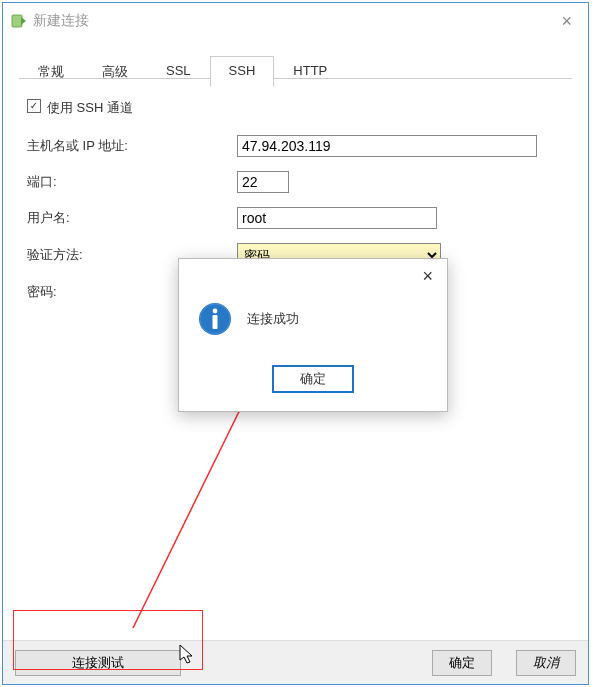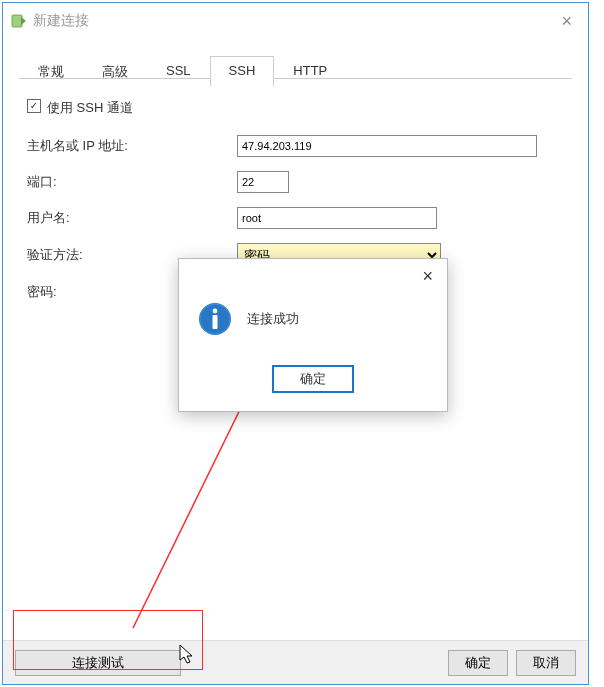--- a/index.html
+++ b/index.html
@@ -88,21 +88,21 @@
       margin-bottom: 14px;
     }
     .form-label {
       width: 210px;
       font-size: 13px;
     }
     .text-input {
       height: 22px;
       border: 1px solid #888;
       padding: 2px 4px;
-      font-size: 11px;
+      font-size: 14px;
       font-family: inherit;
       background: #fff;
     }
     .input-host { width: 300px; }
     .input-port { width: 52px; }
     .input-user { width: 200px; }
     .input-pass { width: 200px; }
     .select-auth {
       width: 204px;
       height: 24px;
@@ -126,21 +126,21 @@
       height: 26px;
       padding: 0 16px;
       border: 1px solid #aaa;
       background: #e6e6e6;
       font-size: 13px;
       font-family: inherit;
       cursor: pointer;
     }
     .btn-test { width: 166px; }
     .spacer { flex: 1; }
-    .footer .btn + .btn { margin-left: 8px; }
+    .footer .btn + .btn { margin-left: 24px; font-style: italic; }
     .red-box {
       position: absolute;
       left: 10px;
       bottom: 14px;
       width: 190px;
       height: 60px;
       border: 1.5px solid #ff2a2a;
       pointer-events: none;
     }
     .arrow {

